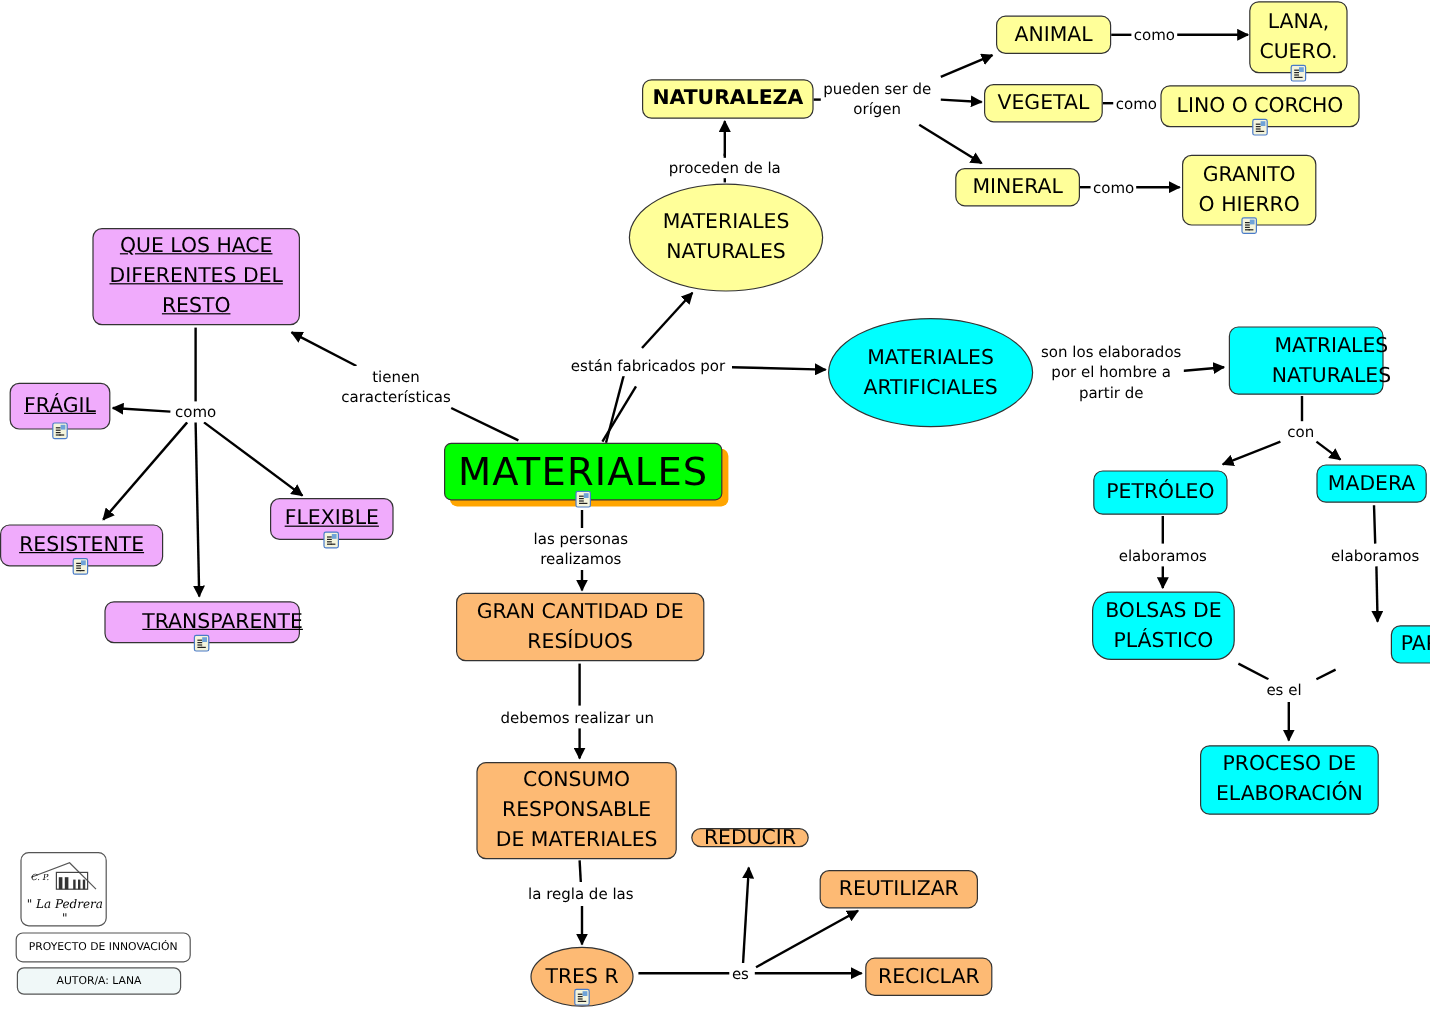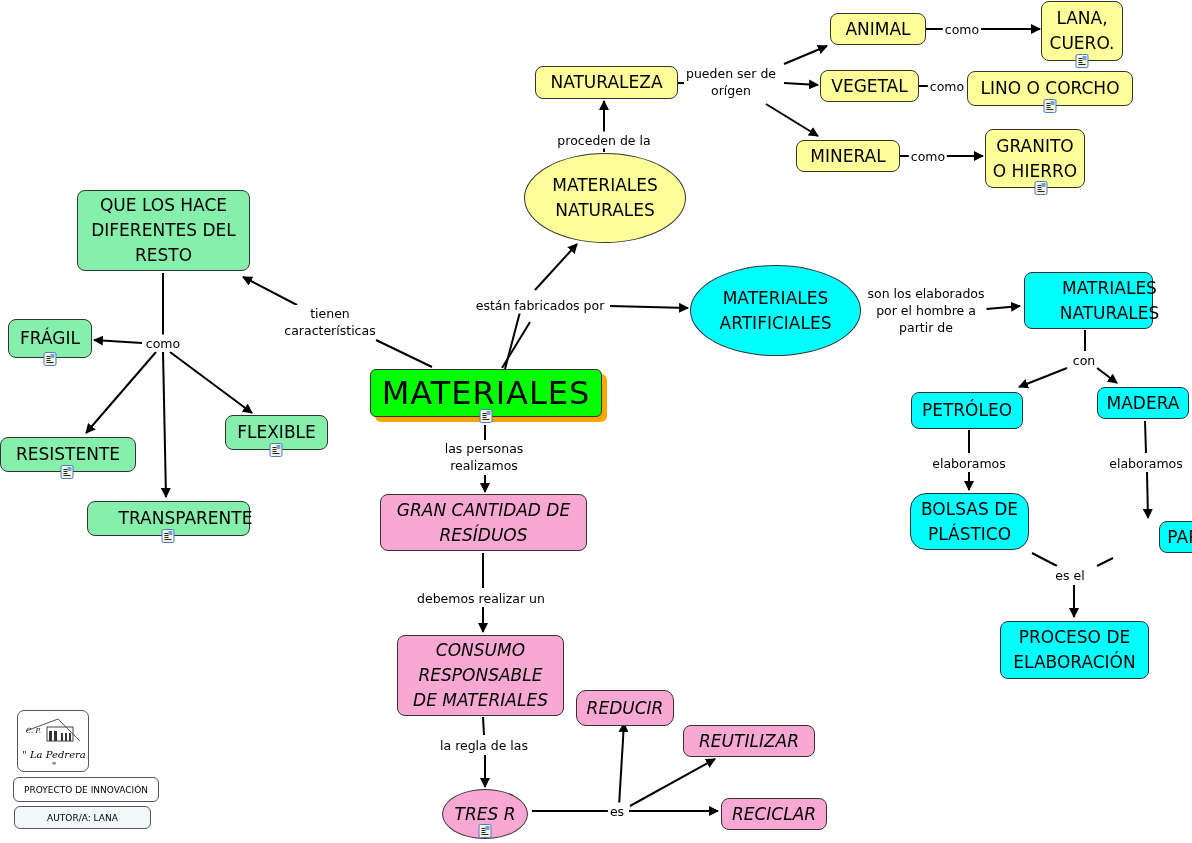--- a/index.html
+++ b/index.html
@@ -4,23 +4,23 @@
 <style>
   html, body { margin:0; padding:0; background:#fff; }
   body { width:1192px; height:843px; position:relative; overflow:hidden;
          font-family:"DejaVu Sans", sans-serif; color:#000; }
   svg#links { position:absolute; left:0; top:0; width:1192px; height:843px; }
   .node { position:absolute; box-sizing:border-box; border:1.3px solid #333;
           border-radius:8px; display:flex; align-items:center; justify-content:center;
           text-align:center; font-size:17px; line-height:25px; padding:2px 6px;
           white-space:pre-line; }
   .yellow { background:#ffff99; }
-  .purple { background:#86efac; }
+  .purple { background:#f0abfc;text-decoration:underline; }
   .cyan   { background:#00ffff; }
-  .pink   { background:#f9a8d4;font-style:italic; }
+  .pink   { background:#fdba74; }
   .green  { background:#00ff00; }
   .oval   { border-radius:50%; }
   .main   { font-size:32px; letter-spacing:1px; box-shadow:5px 5px 0 #ffa500; border-radius:6px; }
   .lbl { position:absolute; font-size:12.5px; line-height:17px; text-align:center;
          background:#fff; white-space:pre-line; transform:translate(-50%,-50%); padding:0 2px; }
   .doc { position:absolute; width:13px; height:14px; box-sizing:border-box;
          border:1.5px solid #4a7bc8; background:#f4f4dc; border-radius:2px; transform:translateX(-50%); }
   .doc::before { content:""; position:absolute; left:2px; top:3px; width:4px; height:1px;
          background:#222; box-shadow:0 2px 0 #222, 0 4px 0 #222, 3px 6px 0 #222, 0 6px 0 #222; }
   .doc::after { content:""; position:absolute; right:1px; top:1px; width:4px; height:4px; background:#6fa3d8; }
@@ -94,30 +94,30 @@
     <line x1="619" y1="806" x2="624" y2="723" marker-end="url(#ah)"></line>
     <line x1="630" y1="806" x2="715" y2="759" marker-end="url(#ah)"></line>
   </g>
 </svg>
 
 <div class="node green main" style="left:370px;top:369px;width:232px;height:48px;">MATERIALES</div>
 <span class="doc" style="left:486px;top:409px;"></span>
 
 <div class="node yellow oval" style="left:524px;top:153px;width:162px;height:90px;">MATERIALES
 NATURALES</div>
-<div class="node yellow" style="left:535px;top:66px;width:143px;height:33px;">NATURALEZA</div>
+<div class="node yellow" style="left:535px;top:66px;width:143px;height:33px;font-weight:bold;">NATURALEZA</div>
 <div class="node yellow" style="left:830px;top:13px;width:96px;height:32px;">ANIMAL</div>
 <div class="node yellow" style="left:820px;top:70px;width:99px;height:32px;">VEGETAL</div>
 <div class="node yellow" style="left:796px;top:140px;width:104px;height:32px;">MINERAL</div>
 <div class="node yellow" style="left:1041px;top:1px;width:82px;height:60px;">LANA,
 CUERO.</div>
 <span class="doc" style="left:1082px;top:54px;"></span>
 <div class="node yellow" style="left:967px;top:71px;width:166px;height:35px;text-align:center;">LINO O CORCHO</div>
 <span class="doc" style="left:1050px;top:99px;"></span>
-<div class="node yellow" style="left:985px;top:129px;width:100px;height:59px;">GRANITO
+<div class="node yellow" style="left:985px;top:129px;width:112px;height:59px;">GRANITO
 O HIERRO</div>
 <span class="doc" style="left:1041px;top:181px;"></span>
 
 <div class="node purple" style="left:77px;top:190px;width:173px;height:81px;">QUE LOS HACE
 DIFERENTES DEL
 RESTO</div>
 <div class="node purple" style="left:8px;top:319px;width:84px;height:39px;">FRÁGIL</div>
 <span class="doc" style="left:50px;top:352px;"></span>
 <div class="node purple" style="left:0px;top:437px;width:136px;height:35px;">RESISTENTE</div>
 <span class="doc" style="left:67px;top:465px;"></span>
@@ -138,21 +138,21 @@
 <div class="node cyan" style="left:1000px;top:621px;width:149px;height:58px;">PROCESO DE
 ELABORACIÓN</div>
 
 <div class="node pink" style="left:380px;top:494px;width:207px;height:57px;">GRAN CANTIDAD DE
 RESÍDUOS</div>
 <div class="node pink" style="left:397px;top:635px;width:167px;height:81px;">CONSUMO
 RESPONSABLE
 DE MATERIALES</div>
 <div class="node pink oval" style="left:442px;top:789px;width:86px;height:50px;">TRES R</div>
 <span class="doc" style="left:485px;top:824px;"></span>
-<div class="node pink" style="left:576px;top:690px;width:98px;height:36px;border-radius:10px;">REDUCIR</div>
+<div class="node pink" style="left:576px;top:690px;width:98px;height:16px;border-radius:10px;">REDUCIR</div>
 <div class="node pink" style="left:683px;top:725px;width:132px;height:32px;">REUTILIZAR</div>
 <div class="node pink" style="left:721px;top:798px;width:106px;height:32px;">RECICLAR</div>
 
 <div class="lbl" style="left:604px;top:140px;">proceden  de la</div>
 <div class="lbl" style="left:731px;top:82px;">pueden ser de
 orígen</div>
 <div class="lbl" style="left:962px;top:29px;">como</div>
 <div class="lbl" style="left:947px;top:86px;">como</div>
 <div class="lbl" style="left:928px;top:156px;">como</div>
 <div class="lbl" style="left:330px;top:322px;">tienen

